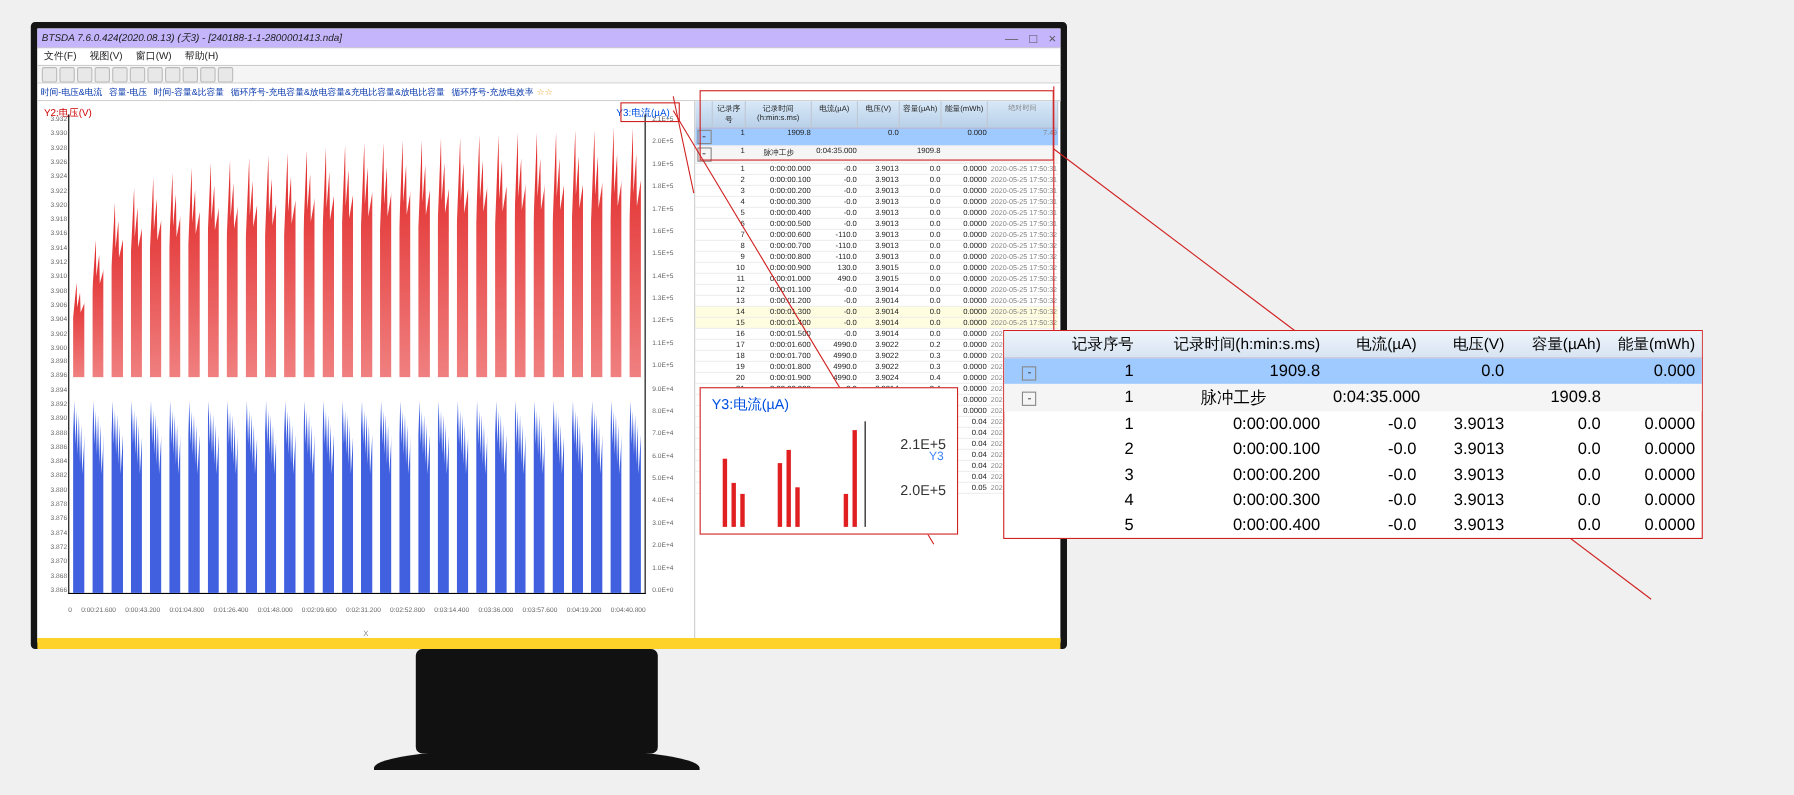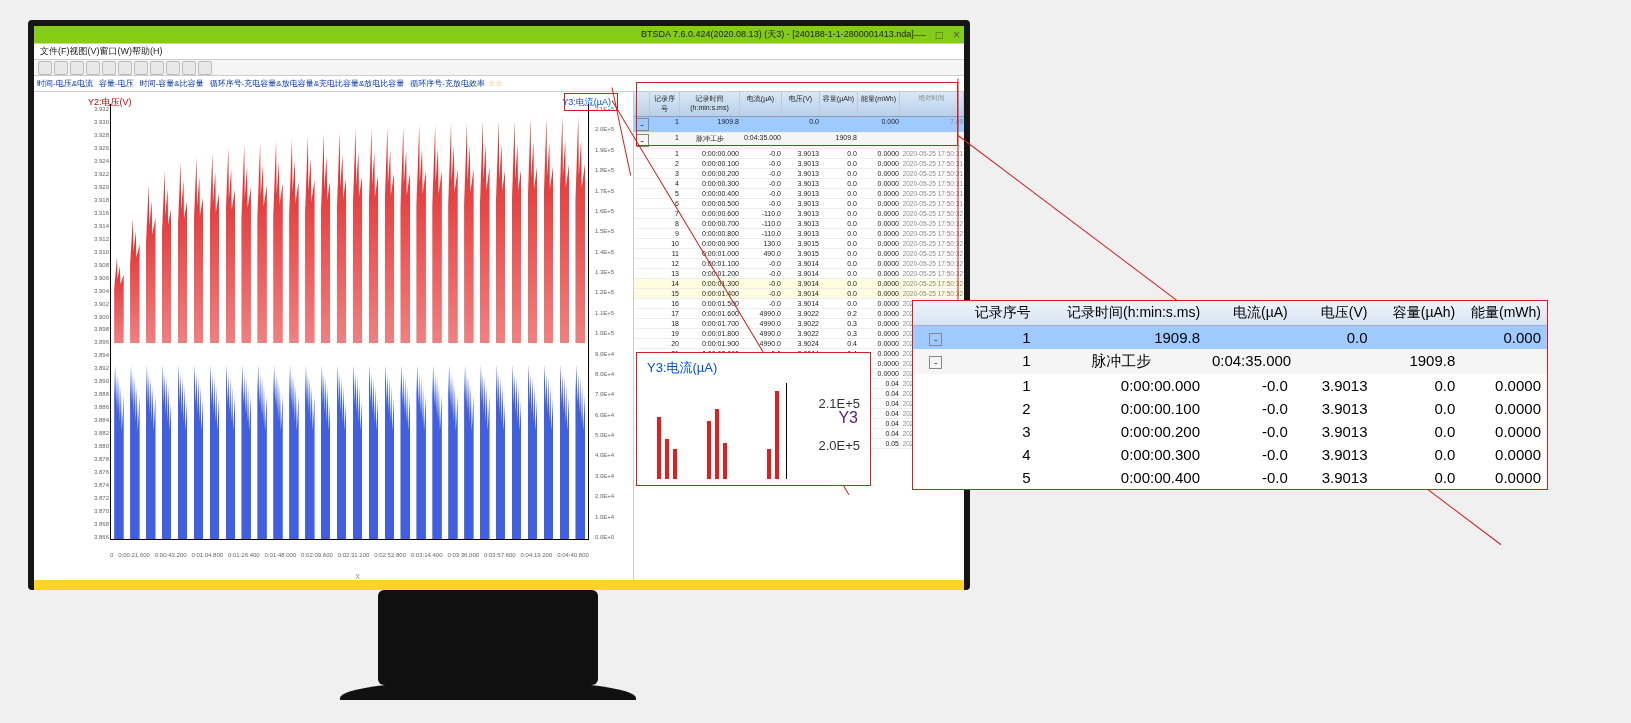--- a/index.html
+++ b/index.html
@@ -34,35 +34,37 @@
   position: absolute;
   left: 340px;
   top: 680px;
   width: 296px;
   height: 20px;
   background: #111;
   border-radius: 50% 50% 0 0 / 90% 90% 0 0;
 }
 .titlebar {
   height: 18px;
-  background: #84cc16;
+  background: #c4b5fd;
   border-bottom: 1px solid #ccc;
   display: flex;
   align-items: center;
-  justify-content: flex-end;
+  justify-content: space-between;
   padding: 0 4px;
   font-size: 9px;
   color: #222;
+  font-style: italic;
 }
 .window-ctrls { display: flex; gap: 10px; font-size: 12px; color: #555; }
 .menubar {
   height: 16px;
   background: #fff;
   border-bottom: 1px solid #ccc;
   display: flex;
+  gap: 12px;
   padding: 0 6px;
   font-size: 9px;
   color: #222;
   align-items: center;
 }
 .toolbar {
   height: 16px;
   background: #f5f5f5;
   border-bottom: 1px solid #ccc;
   display: flex;
@@ -83,21 +85,20 @@
   display: flex;
   font-size: 8px;
   color: #0033aa;
   align-items: center;
 }
 .tab-item { padding: 0 3px; white-space: nowrap; cursor: pointer; }
 .star { color: #f0a020; }
 .content-area {
   display: flex;
   height: 488px;
-  padding-left: 48px;
 }
 .chart-panel {
   width: 598px;
   position: relative;
   background: #fff;
   border-right: 1px solid #ccc;
 }
 .y2-label {
   position: absolute;
   left: 6px; top: 4px;
@@ -322,21 +323,21 @@
 .mini-ticks {
   position: absolute;
   right: 10px; top: 30px;
   font-size: 13px;
   color: #333;
   line-height: 42px;
 }
 .mini-y3txt {
   position: absolute;
   right: 12px; top: 56px;
-  font-size: 16px; color: #4c1d95;
+  font-size: 11px; color: #3b82f6;
 }
 
 .zt-head {
   display: flex;
   background: linear-gradient(#eef4fa, #d8e4f2);
   border-bottom: 1px solid #aac;
   font-size: 14px;
 }
 .zt-head > div, .zt-row > div {
   padding: 3px 6px;

